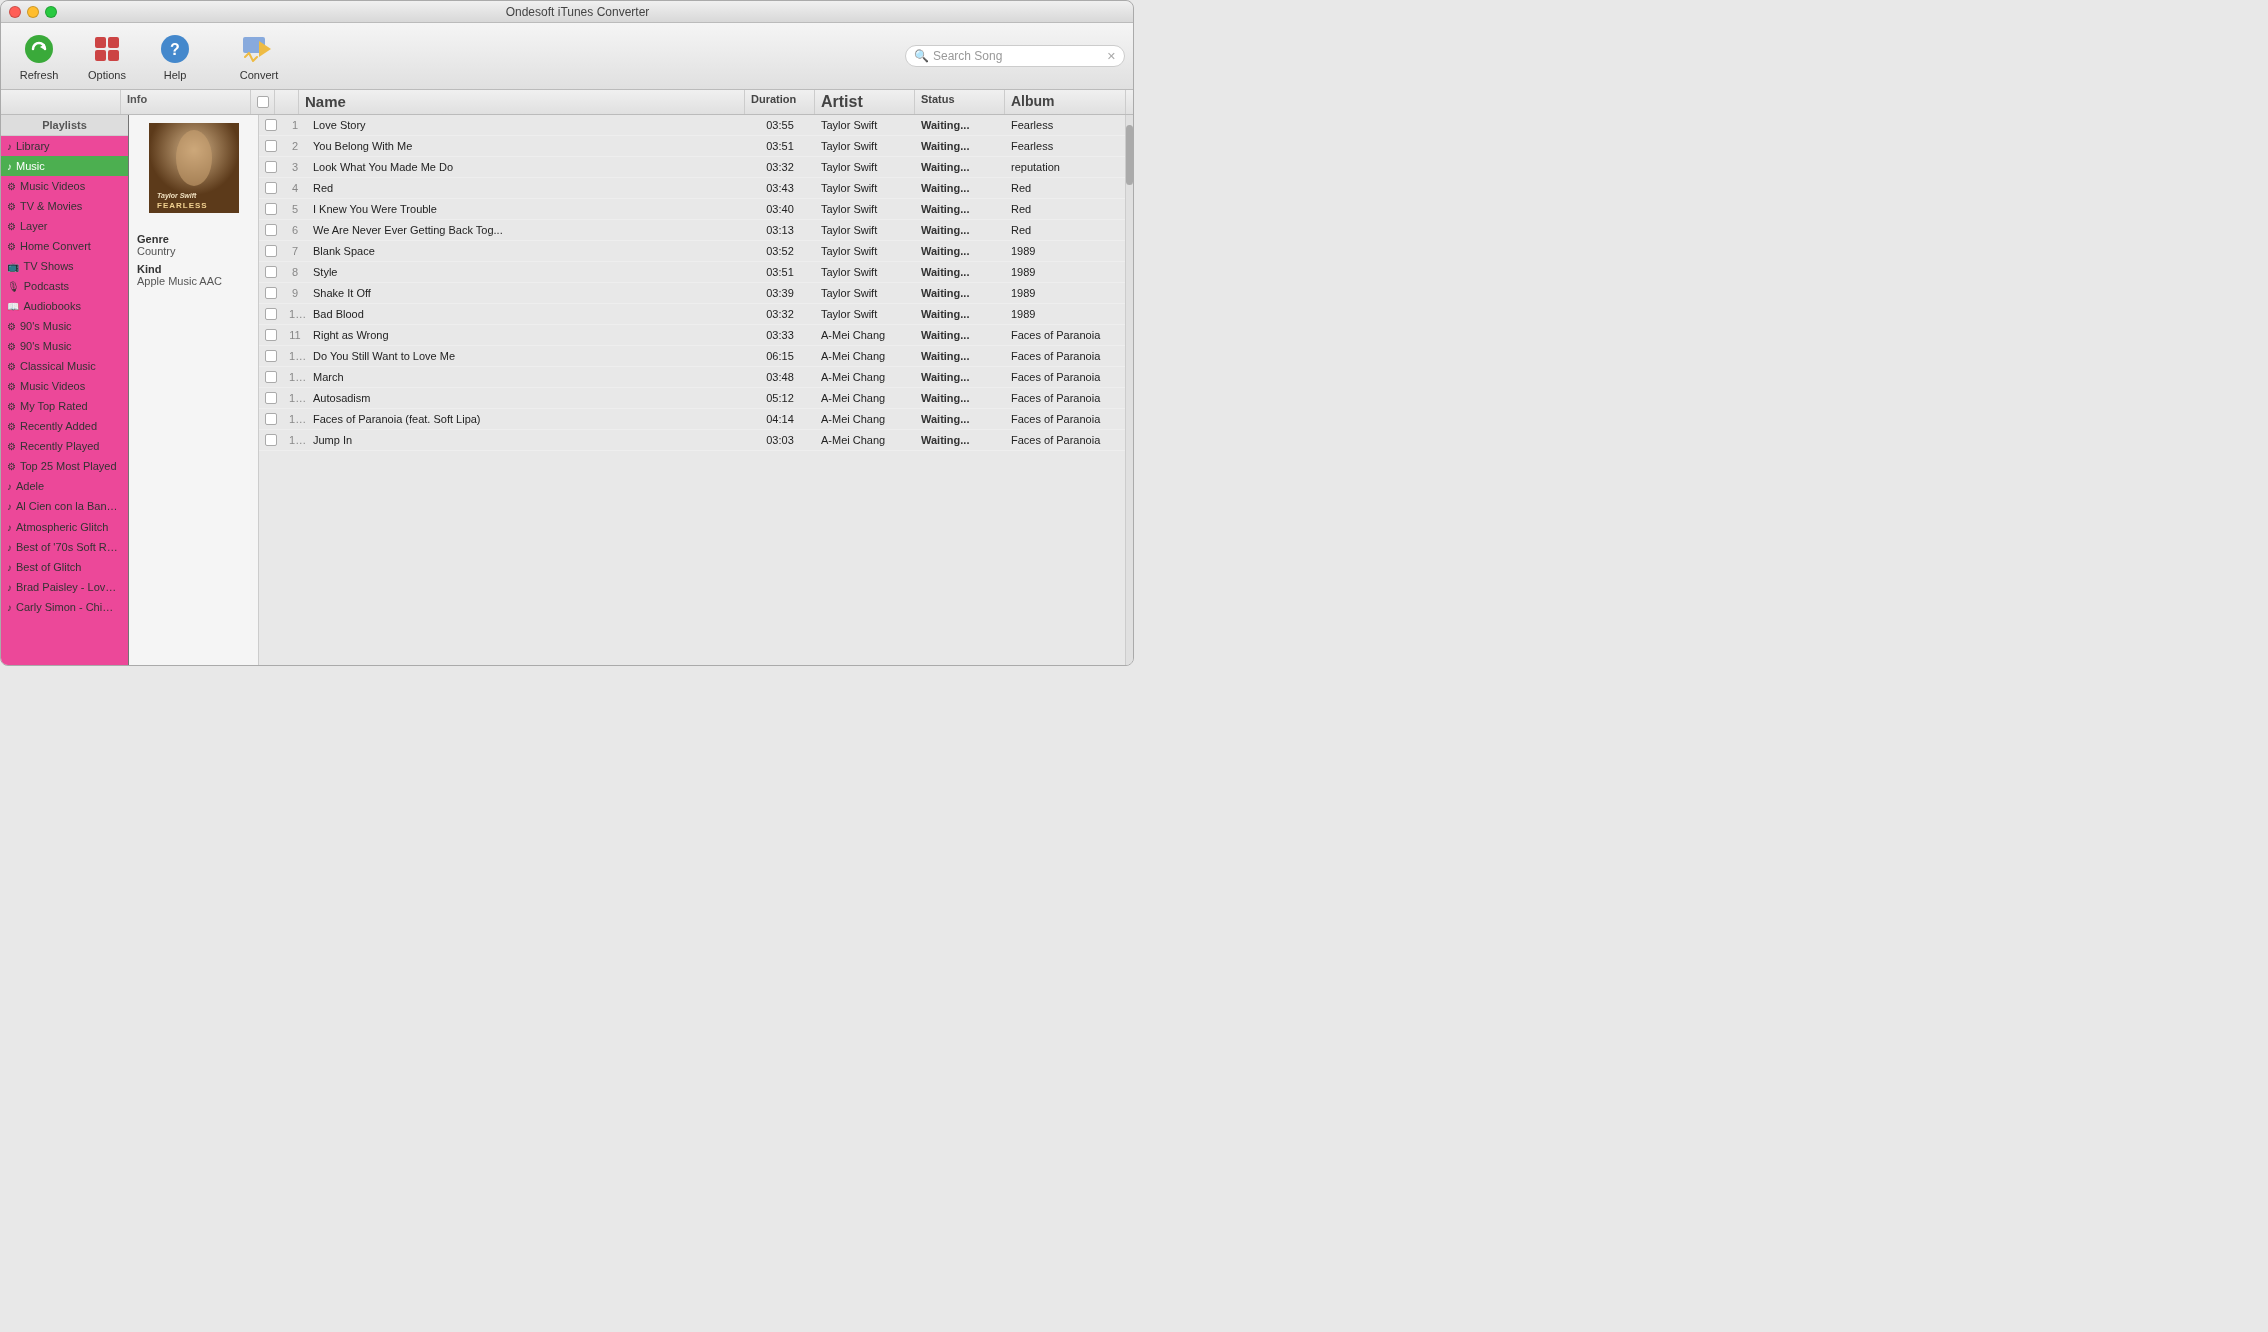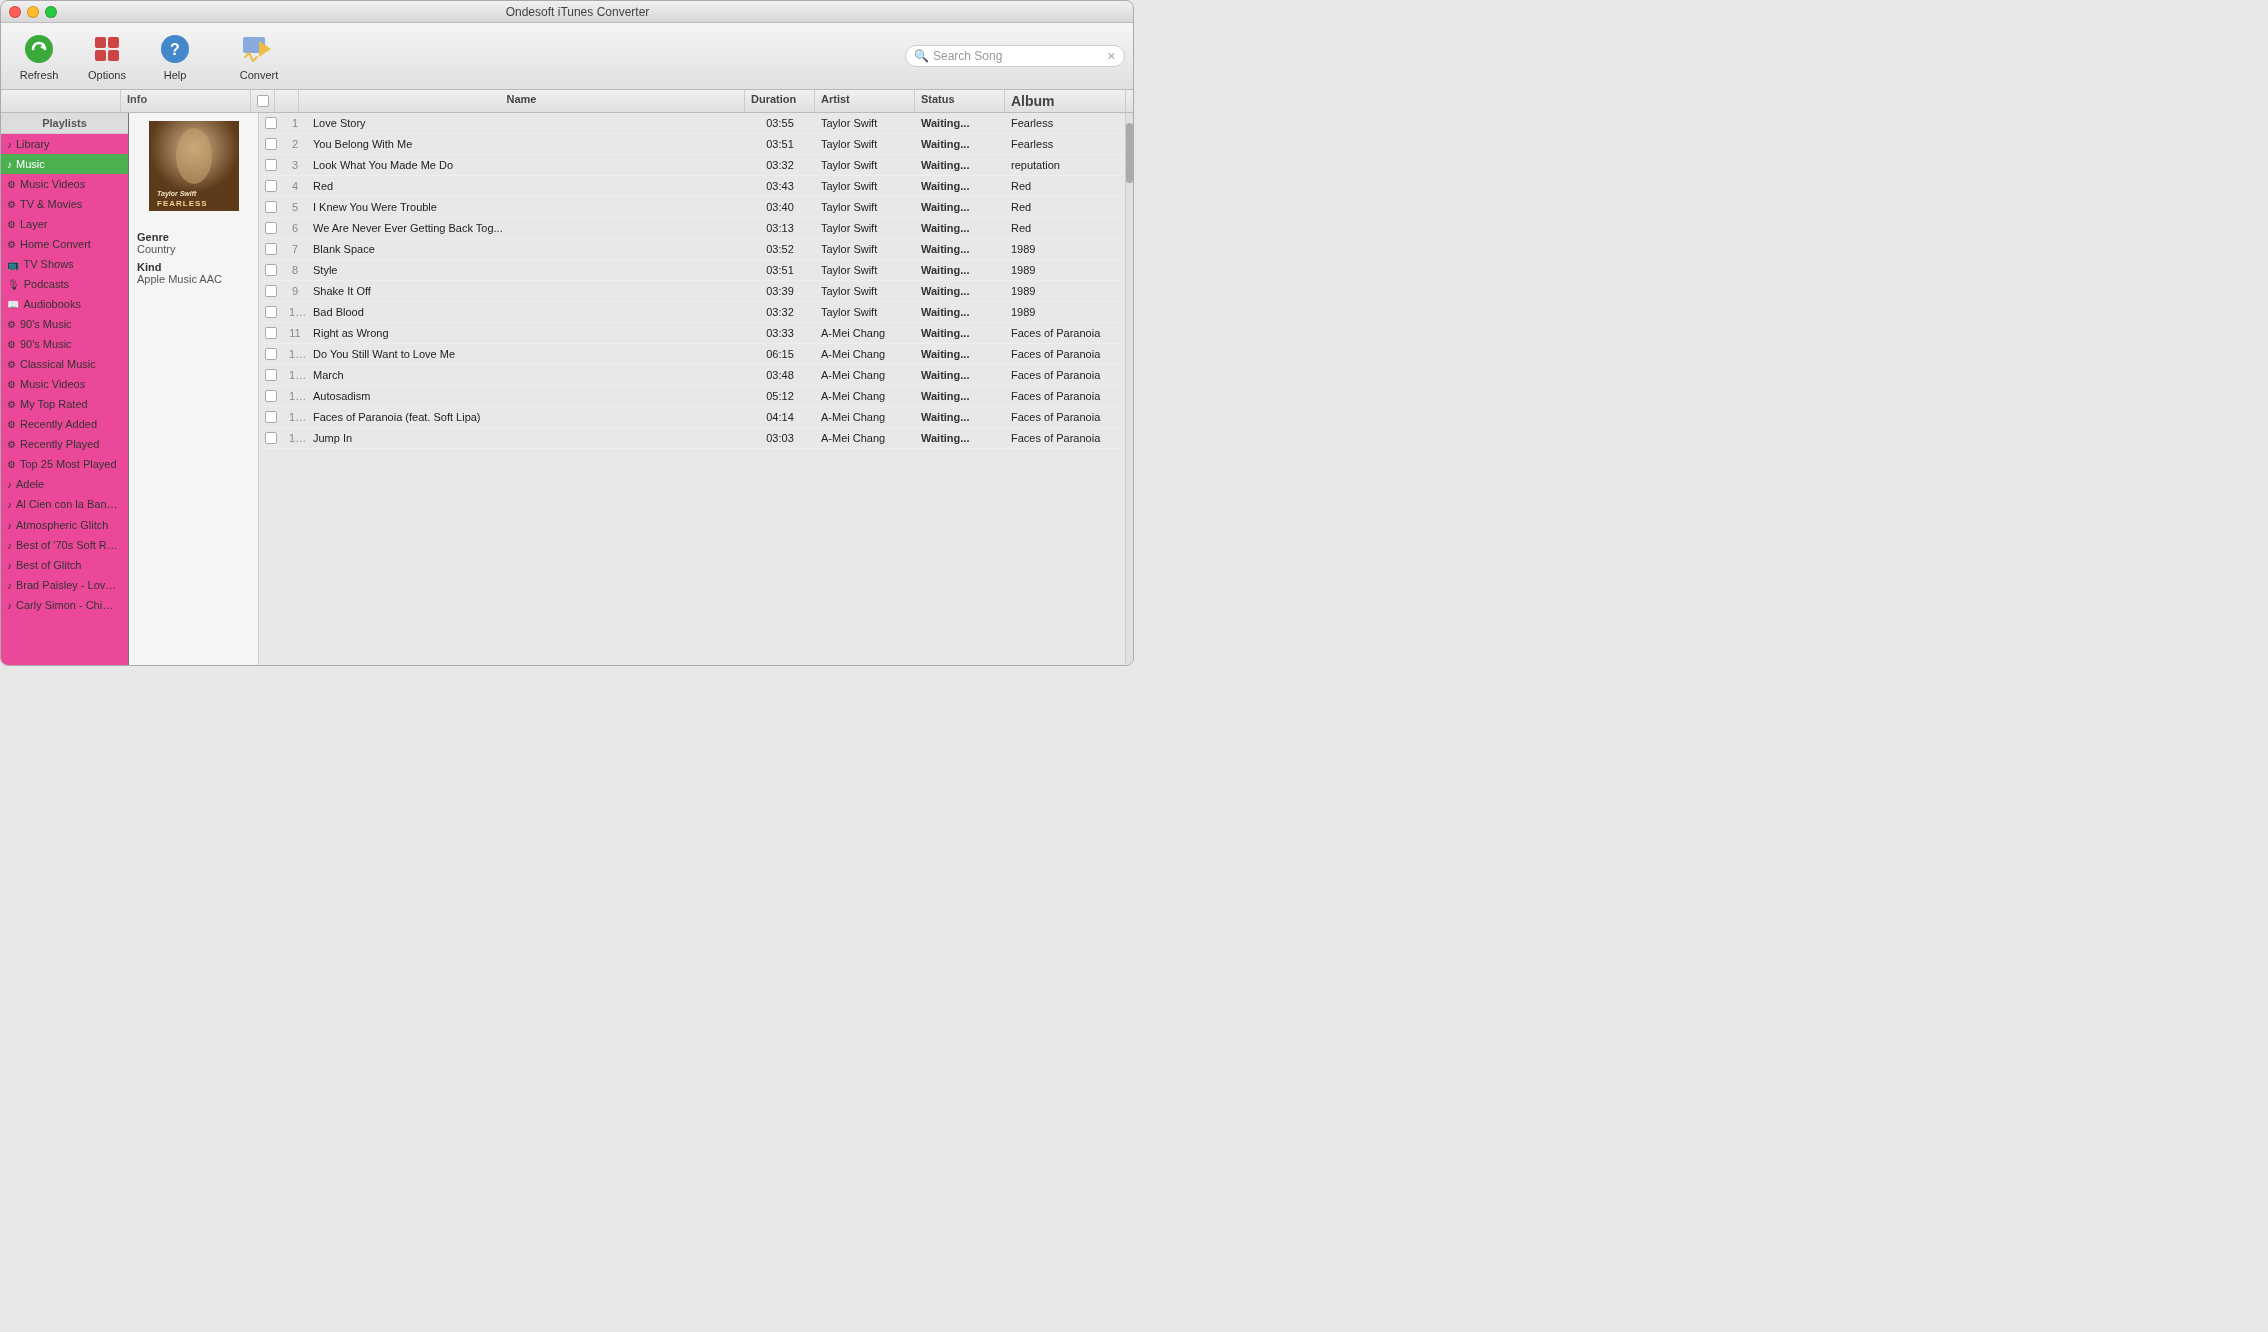--- a/index.html
+++ b/index.html
@@ -478,23 +478,23 @@
   </div>
 </div>
 
 <div style="display:flex; border-bottom:1px solid #bbb; background: linear-gradient(to bottom,#f0f0f0,#e0e0e0);">
   <div style="width:120px; border-right:1px solid #ccc; flex-shrink:0;"></div>
   <div style="width:130px; border-right:1px solid #ccc; flex-shrink:0; padding:3px 6px; font-size:11px; font-weight:600; color:#555;">Info</div>
   <div style="width:24px; border-right:1px solid #ccc; flex-shrink:0; display:flex;align-items:center;justify-content:center;">
     <div class="checkbox"></div>
   </div>
   <div style="width:24px; border-right:1px solid #ccc; flex-shrink:0;"></div>
-  <div style="flex:1; padding:3px 6px; font-size:11px; font-weight:600; color:#444; border-right:1px solid #ccc;text-align:center;">Name</div>
+  <div style="flex:1; padding:3px 6px; font-size:15px; font-weight:600; color:#444; border-right:1px solid #ccc;">Name</div>
   <div style="width:70px; padding:3px 6px; font-size:11px; font-weight:600; color:#444; border-right:1px solid #ccc;">Duration</div>
-  <div style="width:100px; padding:3px 6px; font-size:11px; font-weight:600; color:#444; border-right:1px solid #ccc;">Artist</div>
+  <div style="width:100px; padding:3px 6px; font-size:16px; font-weight:600; color:#444; border-right:1px solid #ccc;">Artist</div>
   <div style="width:90px; padding:3px 6px; font-size:11px; font-weight:600; color:#444; border-right:1px solid #ccc;">Status</div>
   <div style="width:120px; padding:3px 6px; font-size:14px; font-weight:600; color:#444;">Album</div>
   <div style="width:8px; border-left:1px solid #ccc; flex-shrink:0;"></div>
 </div>
 
 <div class="main-layout">
 
   <div class="sidebar" id="sidebar-container">
       <div class="sidebar-header">Playlists</div>
       <div class="sidebar-item">

